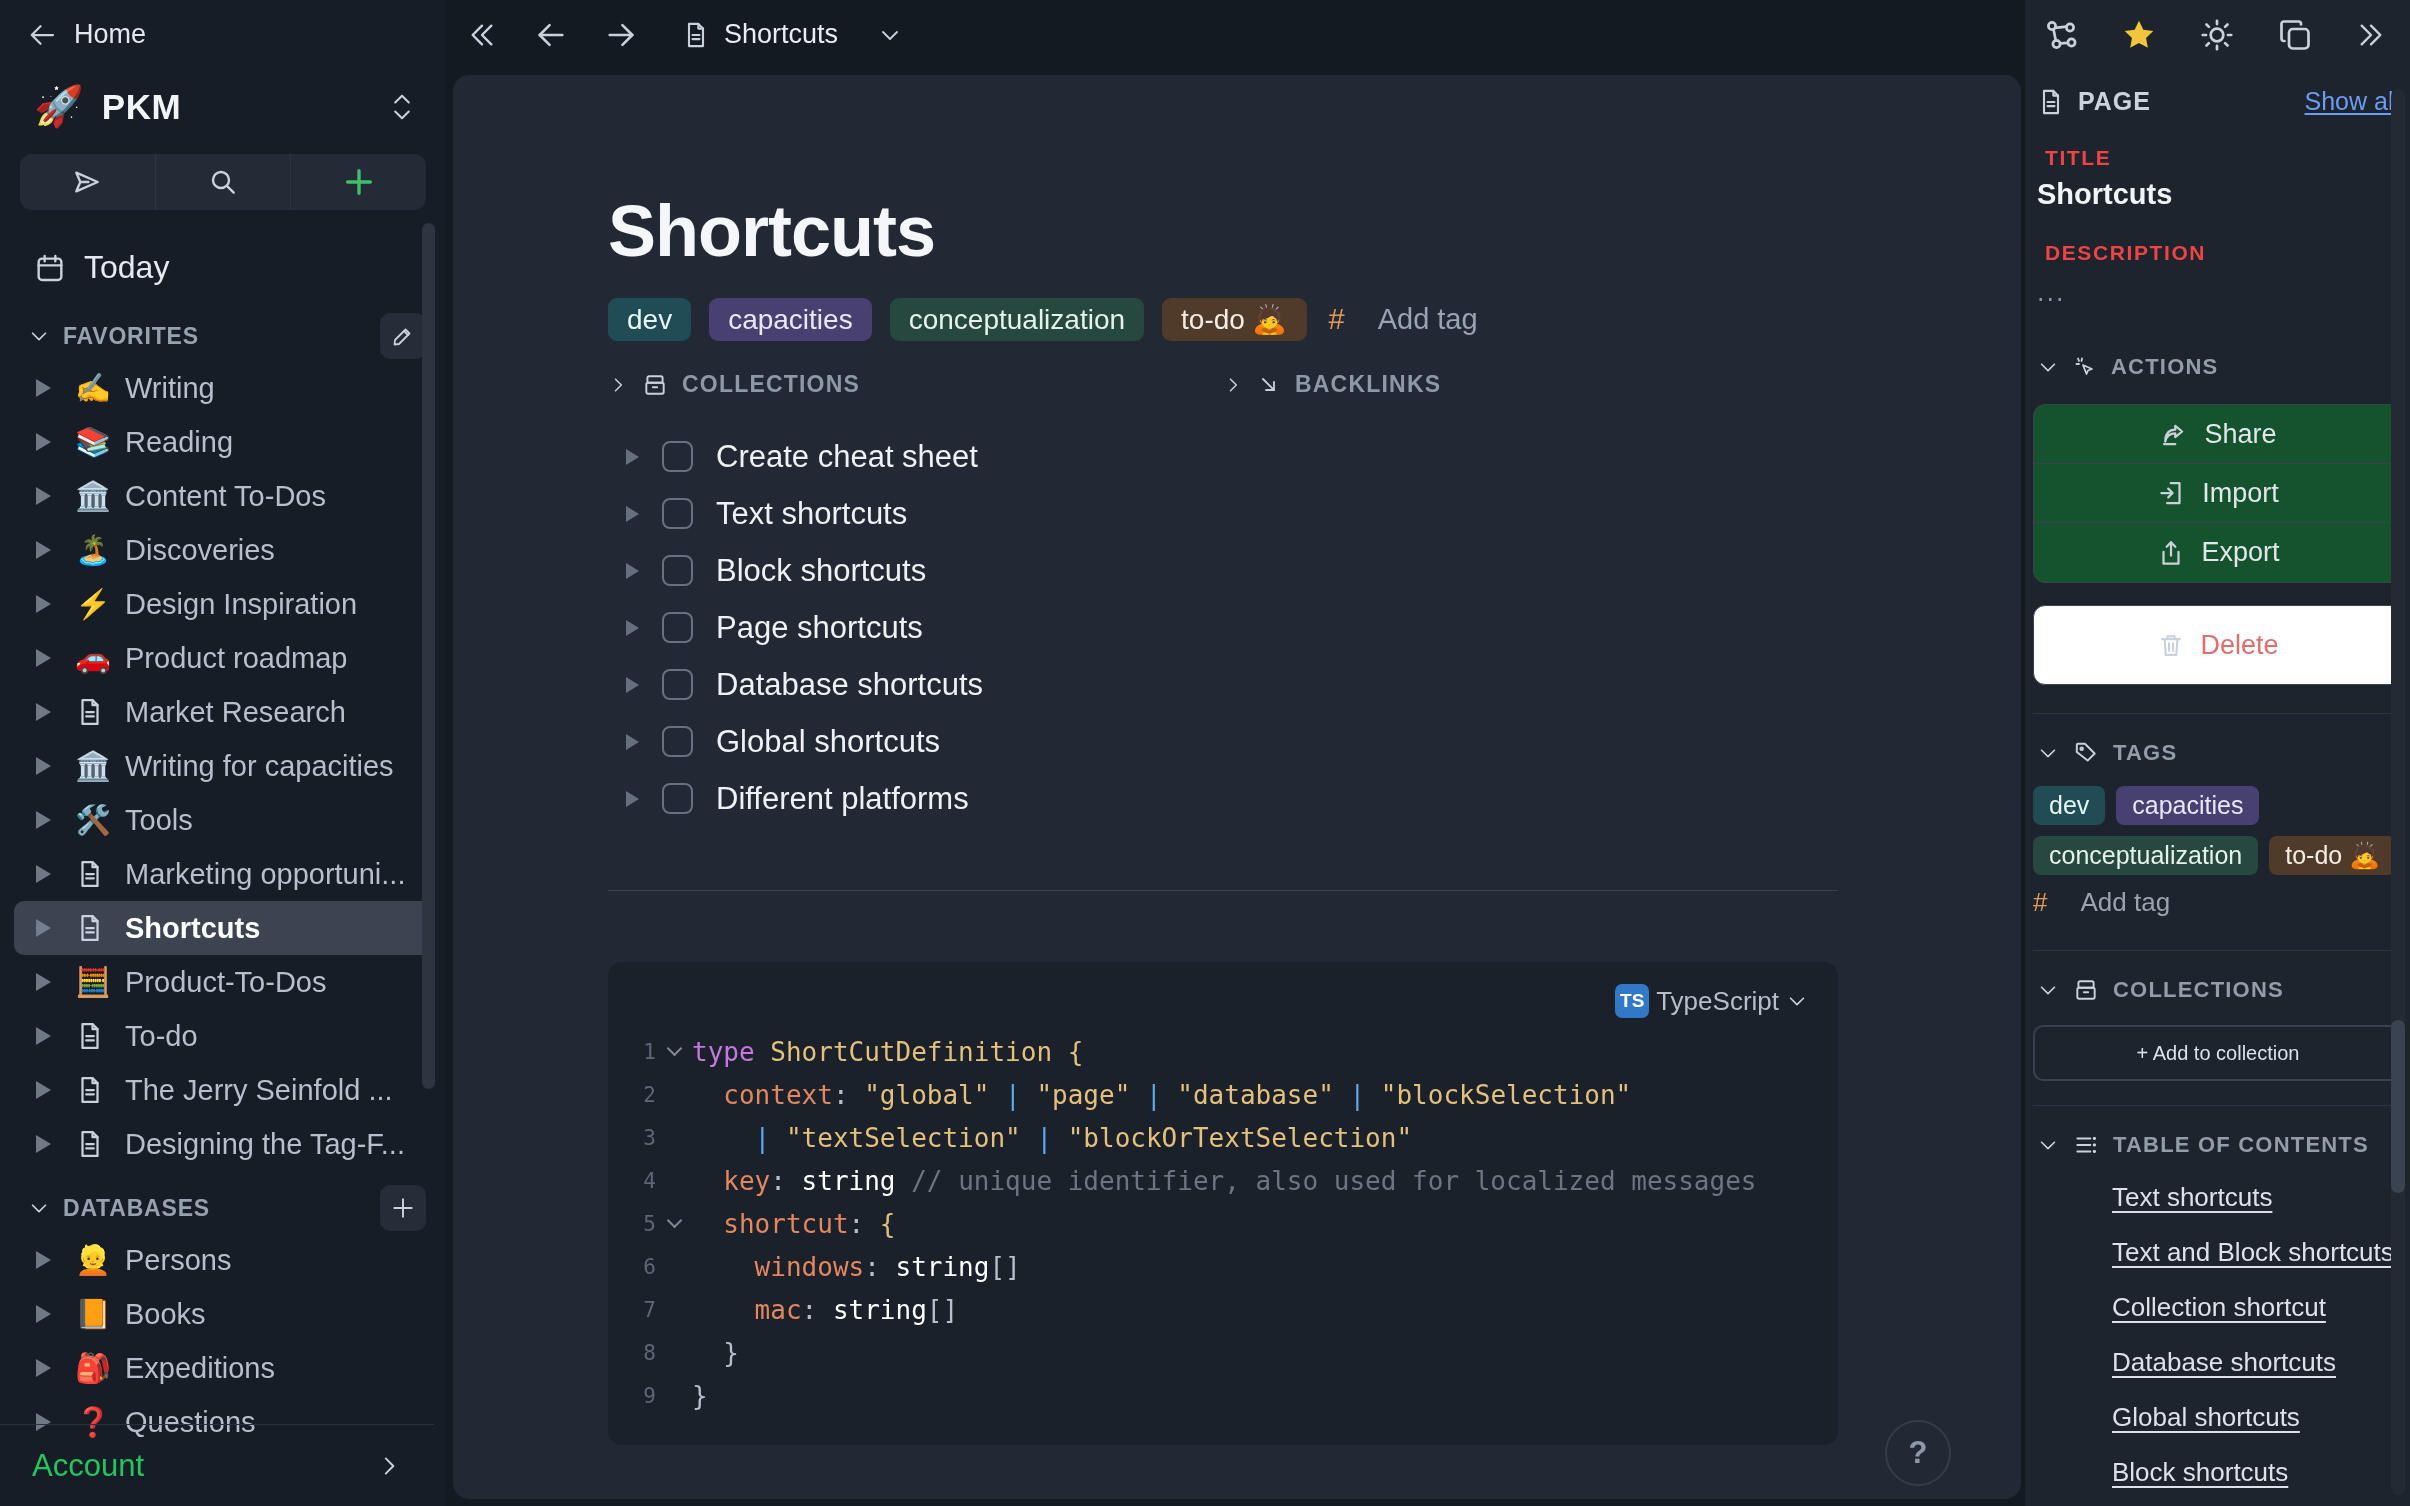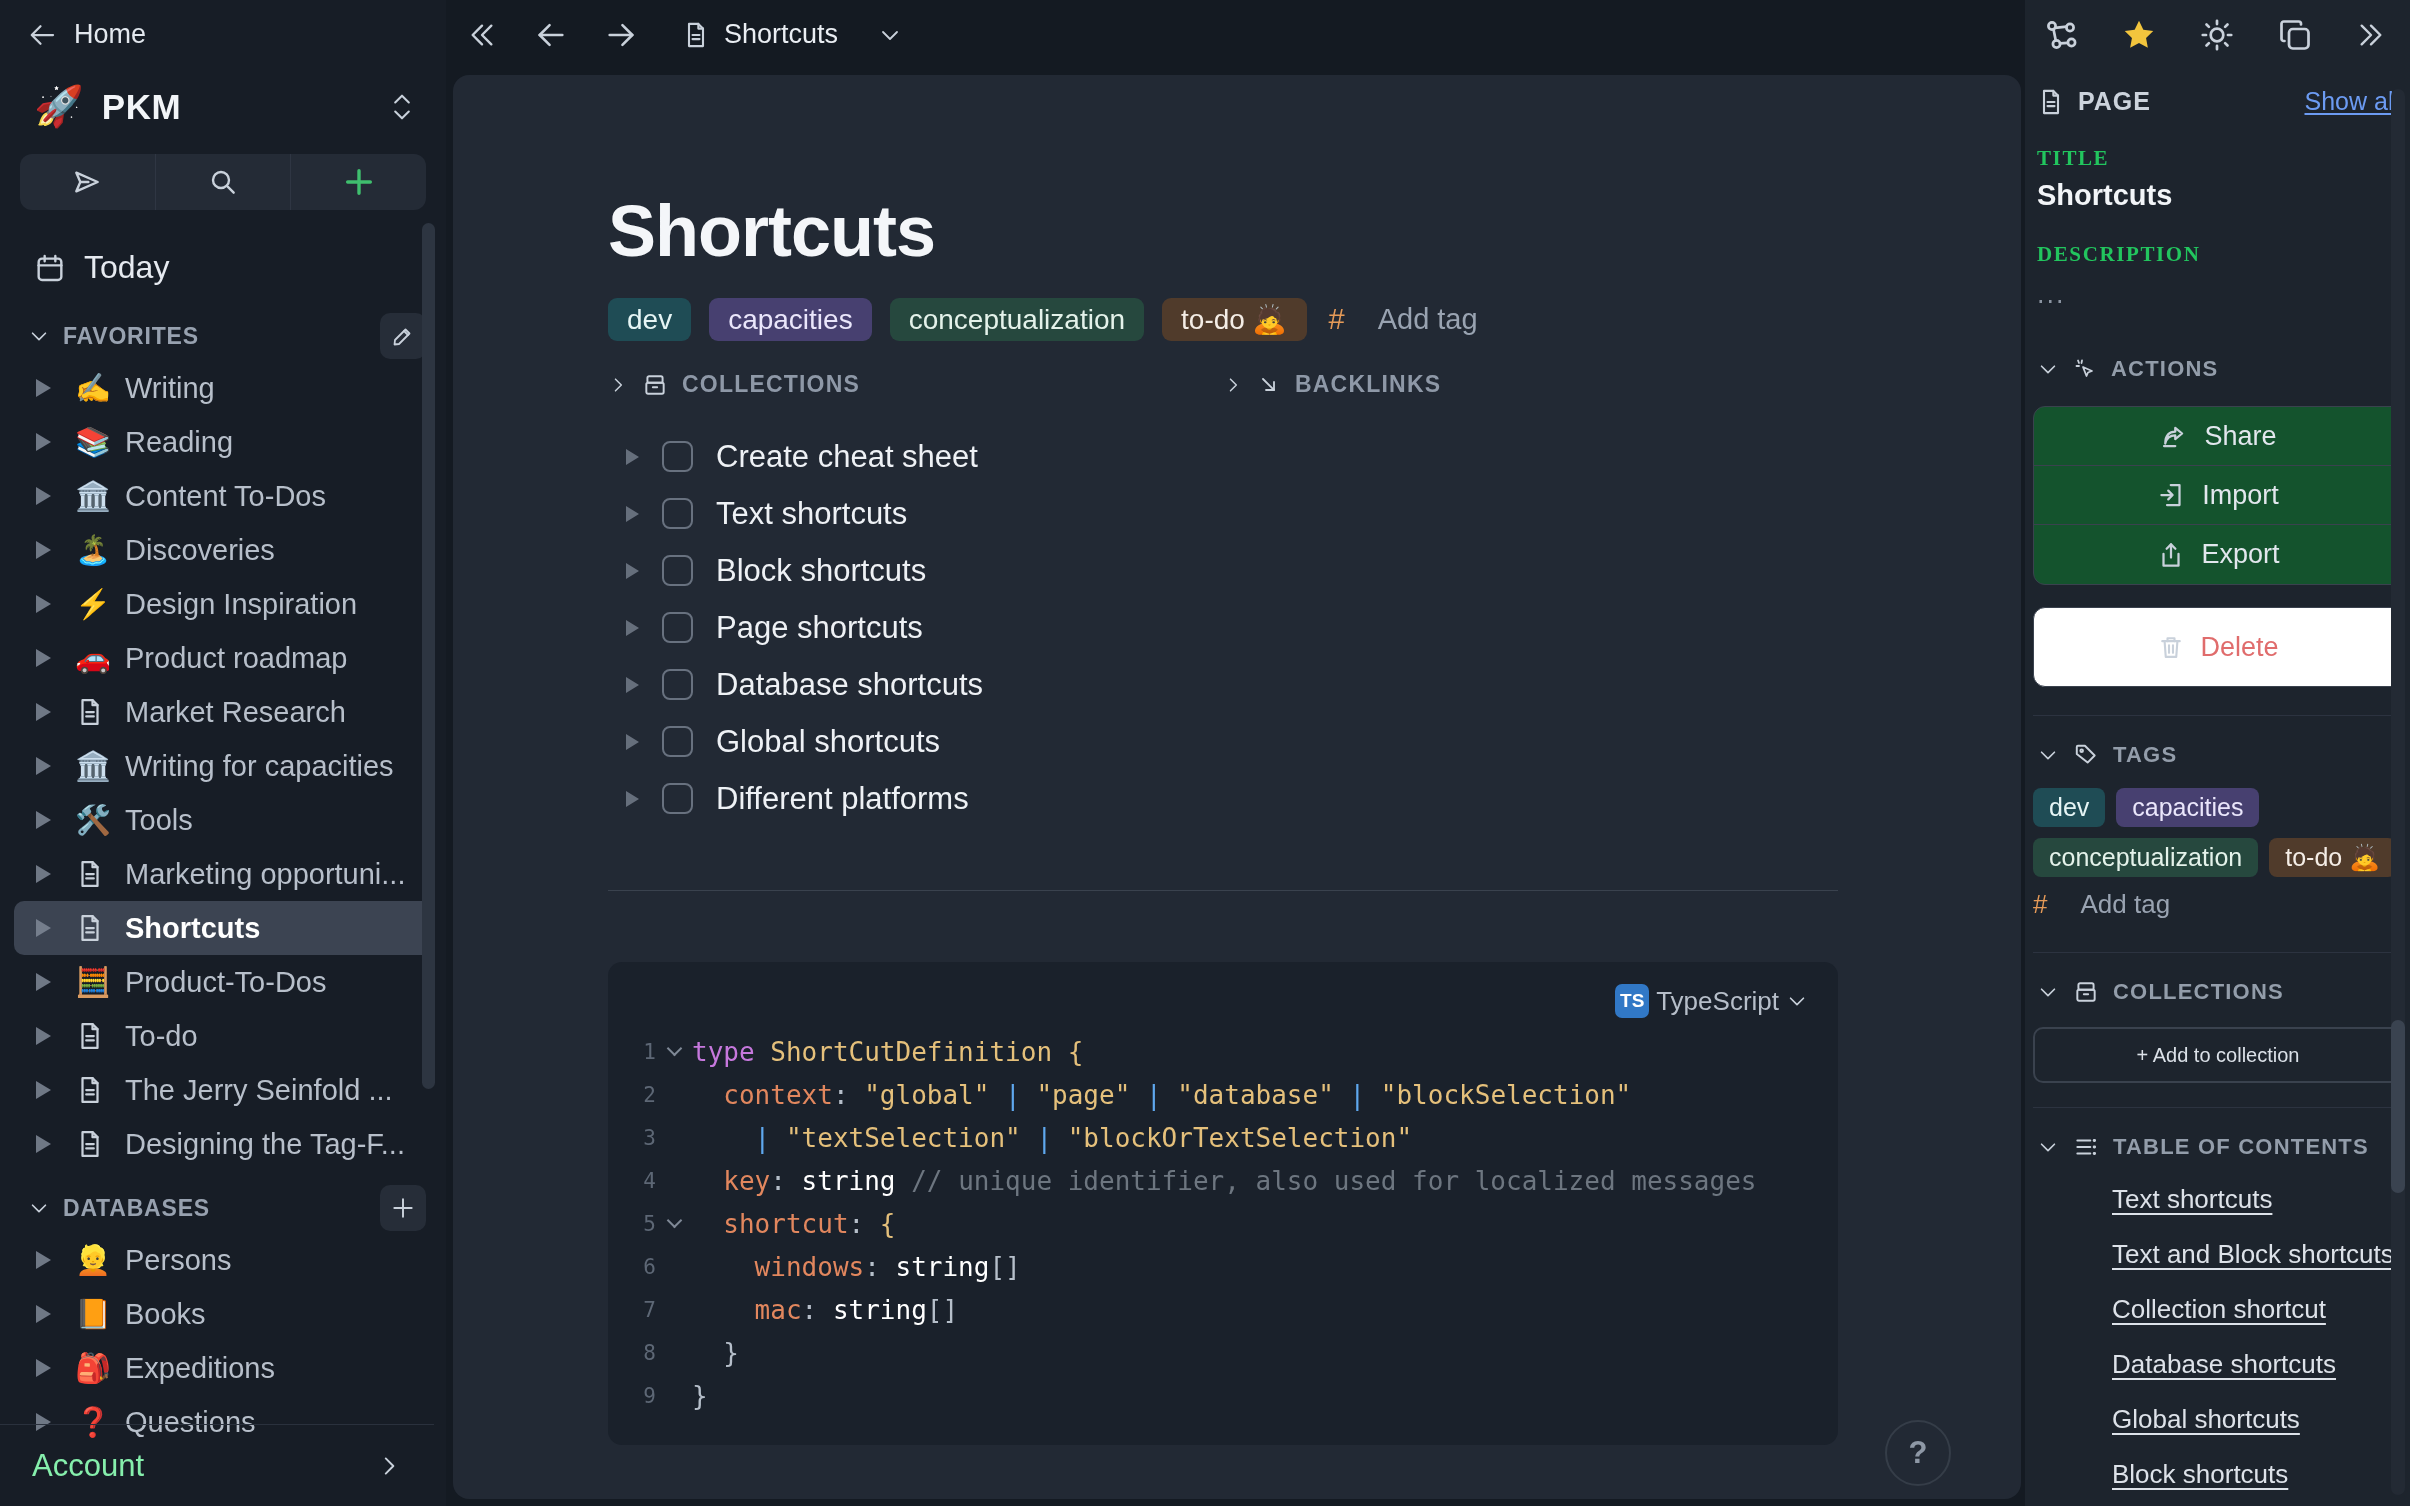--- a/index.html
+++ b/index.html
@@ -28,21 +28,21 @@
   .section-header { margin-top:18px; height:50px; display:flex; align-items:center; gap:13px; padding:0 20px 0 28px; color:#97a1af; font-weight:bold; font-size:23px; letter-spacing:0.8px; }
   .section-header.db { margin-top:12px; }
   .hdr-btn { margin-left:auto; width:46px; height:46px; background:#262d38; border-radius:10px; display:flex; align-items:center; justify-content:center; }
   .nav-item { height:54px; display:flex; align-items:center; padding-left:36px; font-size:29px; color:#b7bfca; }
   .nav-item .tri { width:0; height:0; border-left:15px solid #7f8896; border-top:9px solid transparent; border-bottom:9px solid transparent; margin-right:24px; opacity:0.85; }
   .nav-item .item-ic { width:50px; font-size:29px; display:flex; align-items:center; }
   .nav-item .item-label { white-space:nowrap; }
   .nav-item.selected { background:#3c4452; border-radius:10px; margin:0 14px; padding-left:22px; }
   .nav-item.selected .item-label { color:#ffffff; font-weight:bold; }
   .side-scrollthumb { position:absolute; right:11px; top:223px; width:13px; height:866px; background:#2d3541; border-radius:7px; }
-  .account-row { position:absolute; left:0; right:12px; bottom:0; height:83px; border-top:1px solid #2a313d; display:flex; align-items:center; padding:0 32px; font-size:31px; color:#86efac; }
+  .account-row { position:absolute; left:0; right:12px; bottom:0; height:83px; border-top:1px solid #2a313d; display:flex; align-items:center; padding:0 32px; font-size:31px; color:#22c55e; }
   .account-row .chev-r { margin-left:auto; }
 
   
   .topbar { position:absolute; left:446px; top:0; width:1965px; height:69px; display:flex; align-items:center; z-index:4; }
   .tb-left { display:flex; align-items:center; gap:36px; margin-left:20px; }
   .doc-chip { display:flex; align-items:center; gap:14px; margin-left:44px; font-size:27px; color:#eaeef3; }
   .doc-chip .chev-sm { margin-left:26px; }
   .tb-right { margin-left:auto; margin-right:24px; display:flex; align-items:center; gap:42px; }
 
   
@@ -77,21 +77,21 @@
   .tok-p { color:#e2875e; } .tok-o { color:#5fa8ee; } .tok-b { color:#ffffff;text-align:center; }
   .tok-w { color:#b6bfca; } .tok-c { color:#6d7680; }
 
   .help-fab { position:absolute; left:1885px; top:1420px; width:66px; height:66px; border-radius:50%; border:2px solid #353d48; color:#8e98a6; font-size:31px; font-weight:bold; display:flex; align-items:center; justify-content:center; z-index:3; }
 
   
   .rpanel { position:absolute; left:2025px; top:0; width:386px; height:1507px; background:#1d242d; z-index:2; }
   .rp-header { display:flex; align-items:center; gap:13px; margin:87px 12px 0 12px; }
   .rp-page-label { font-size:25px; font-weight:bold; color:#ccd3dc; letter-spacing:1px; }
   .show-all { margin-left:auto; color:#6c9bf2; font-size:25px; text-decoration:underline; text-underline-offset:3px; }
-  .rp-label { margin:30px 12px 0; font-size:21px; font-weight:bold; letter-spacing:1.6px; color:#22c55e;font-family:Liberation Serif, serif; }
+  .rp-label { margin:30px 20px 0; font-size:21px; font-weight:bold; letter-spacing:1.6px; color:#ef4444; }
   .rp-title-value { margin:8px 12px 0; font-size:29px; font-weight:bold; color:#f2f5f8; }
   .rp-desc-value { margin:12px 12px 0; font-size:27px; color:#8b95a2; letter-spacing:2px; }
   .rp-sec-header { display:flex; align-items:center; gap:14px; margin:46px 12px 0; color:#939daa; font-weight:bold; font-size:22px; letter-spacing:1.2px; }
   .btn-group { margin:24px 8px 0; background:#14532d; border:1px solid #3a424e; border-radius:12px; overflow:hidden; }
   .btn-row { height:59px; display:flex; align-items:center; justify-content:center; gap:15px; color:#e2e7ed; font-size:27px; border-bottom:1px solid #3a424e; }
   .btn-row:last-child { border-bottom:none; }
   .delete-btn { margin:22px 8px 0; height:80px; background:#ffffff; border:1px solid #3a424e; border-radius:12px; display:flex; align-items:center; justify-content:center; gap:15px; font-size:27px; }
   .rp-divider { margin:28px 8px 0; border-top:1px solid #2c3340; }
   .rp-tags { margin:20px 8px 0; display:flex; flex-wrap:wrap; gap:11px; width:368px; }
   .rp-tags .pill { height:39px; font-size:25px; padding:0 16px; border-radius:8px; }

